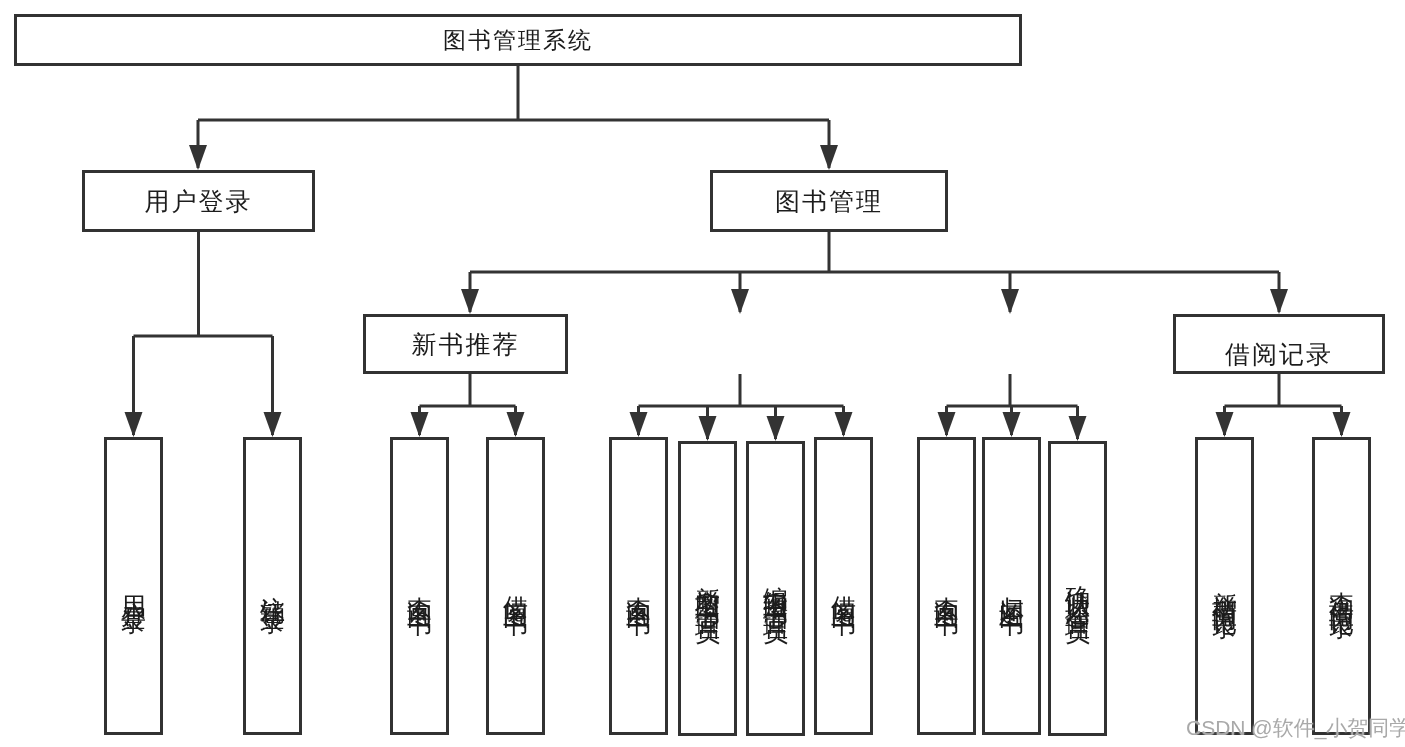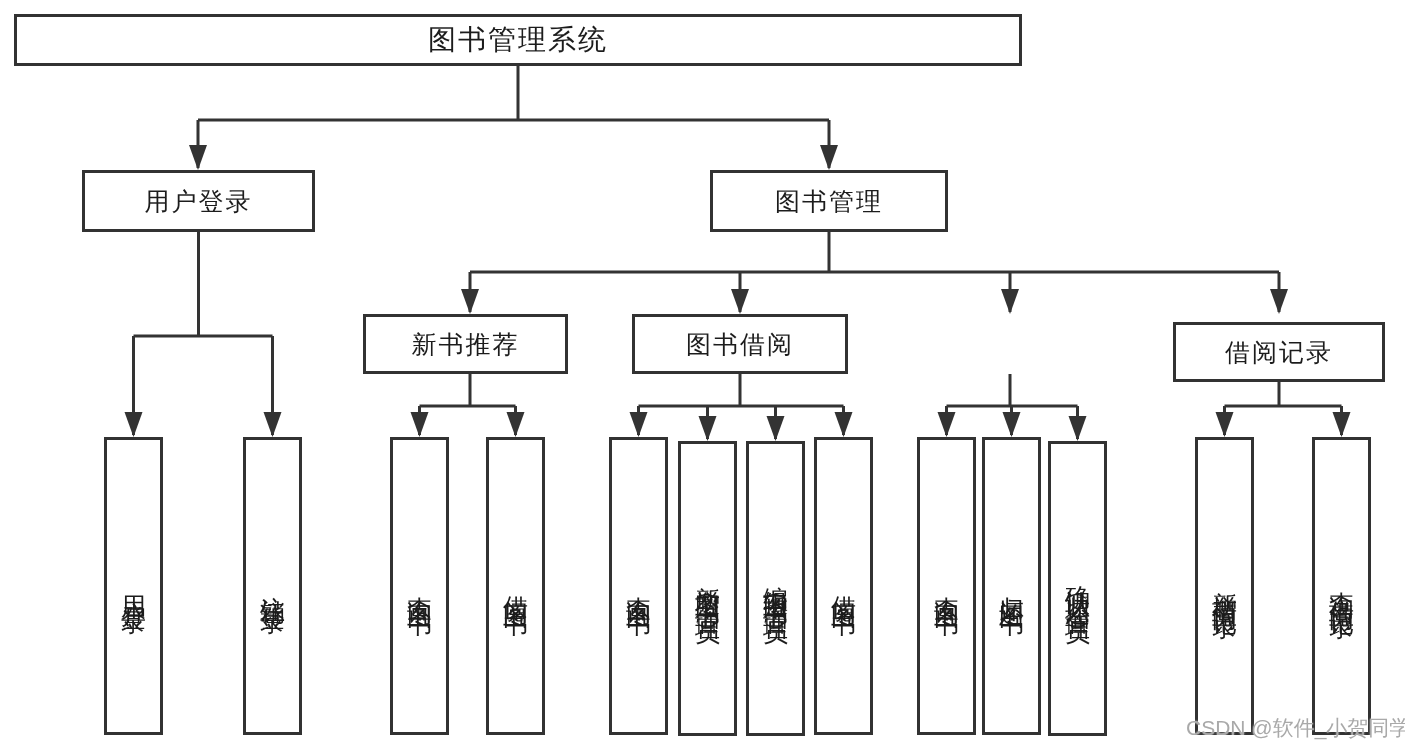--- a/index.html
+++ b/index.html
@@ -13,21 +13,21 @@
   .connectors{position:absolute;left:0;top:0;width:1405px;height:747px;}
   .node{
     position:absolute;
     box-sizing:border-box;
     background:#ffffff;
     border:3px solid #323232;
     display:flex;align-items:center;justify-content:center;
     color:#1c1c1c;
   }
   .hnode{font-size:25px;letter-spacing:2px;white-space:nowrap;}
-  .root{font-size:28px;}
+  .root{font-size:23px;}
   .leaf{width:59px;top:437px;height:298px;}
   .leaf .vtext{
     writing-mode:vertical-rl;
     font-size:25px;
     letter-spacing:5px;
     line-height:1;
     white-space:nowrap;
   }
   .leaf.tall{top:441px;height:295px;}
   .watermark{
@@ -91,24 +91,21 @@
   <div class="node hnode" style="left:82px;top:170px;width:233px;height:62px;">
     <span>用户登录</span>
   </div>
   <div class="node hnode" style="left:710px;top:170px;width:238px;height:62px;justify-content:center;">
     <span>图书管理</span>
   </div>
 
   <div class="node hnode" style="left:363px;top:314px;width:205px;height:60px;">
     <span>新书推荐</span>
   </div>
-  <div class="node hnode" style="left:632px;top:314px;width:216px;height:60px;">
-    <span>图书借阅</span>
-  </div>
-  <div class="node hnode" style="left:1173px;top:322px;width:212px;height:60px;">
+  <div class="node hnode" style="left:1173px;top:314px;width:212px;height:60px;align-items:flex-end;">
     <span>借阅记录</span>
   </div>
 
   <div class="node leaf" style="left:104px;">
     <span class="vtext">用户登录</span>
   </div>
   <div class="node leaf" style="left:243px;">
     <span class="vtext">注销登录</span>
   </div>
 

